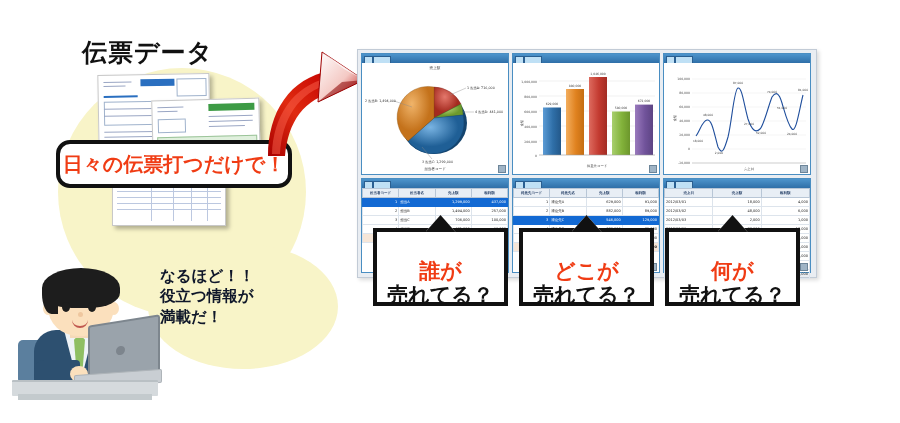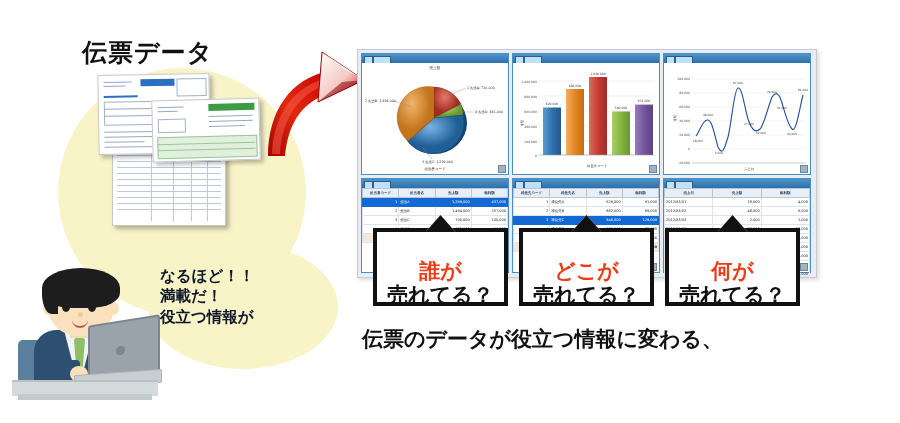--- a/index.html
+++ b/index.html
@@ -196,20 +196,23 @@
     <div class="ln" style="left:5px;top:10px;width:20px;"></div>
     <div class="blk" style="left:5px;top:18px;width:26px;height:12px;border:1px solid #9fb2cc;"></div>
     <div class="ln" style="left:56px;top:16px;width:44px;"></div>
     <div class="ln" style="left:56px;top:21px;width:44px;"></div>
     <div class="ln" style="left:56px;top:26px;width:36px;"></div>
     <div class="blk" style="left:4px;top:36px;width:98px;height:20px;background:#e0f0dd;border:1px solid #9cc49a;"></div>
     <div class="ln" style="left:4px;top:43px;width:98px;background:#9cc49a;"></div>
     <div class="ln" style="left:4px;top:49px;width:98px;background:#9cc49a;"></div>
   </div>
 
+  <div class="bubble-outline" id="bubble-daily">
+    <span>日々の伝票打つだけで！</span>
+  </div>
 
   <div class="person">
     <div class="p-chair"></div>
     <div class="p-body"></div>
     <div class="p-shirt"></div>
     <div class="p-tie"></div>
     <div class="p-neck"></div>
     <div class="p-ear l"></div>
     <div class="p-ear r"></div>
     <div class="p-head"></div>
@@ -223,22 +226,22 @@
     <div class="p-hand"></div>
     <div class="laptop-screen"></div>
     <div class="laptop-dot"></div>
     <div class="laptop-base"></div>
     <div class="p-desk"></div>
     <div class="p-desk2"></div>
   </div>
 
   <div id="person-speech">
     <div>なるほど！！</div>
+    <div>役立つ情報が</div>
     <div>満載だ！</div>
-    <div>役立つ情報が</div>
   </div>
 
   <div class="arrow-wrap">
     <svg width="115" height="124" viewBox="0 0 115 124">
       <defs>
         <linearGradient id="argrad" x1="0" y1="1" x2="1" y2="0">
           <stop offset="0%" stop-color="#a80000"></stop>
           <stop offset="45%" stop-color="#e02a10"></stop>
           <stop offset="100%" stop-color="#c20000"></stop>
         </linearGradient>
@@ -611,16 +614,15 @@
     <div class="q1">どこが</div>
     <div class="q2">売れてる？</div>
   </div>
   <div class="qb" id="qb3">
     <div class="tail"></div>
     <div class="q1">何が</div>
     <div class="q2">売れてる？</div>
   </div>
 
   <div id="tagline">
-    <div>伝票のデータが役立つ情報に変わる、</div>
   </div>
 
 </div>
 
 </body></html>

